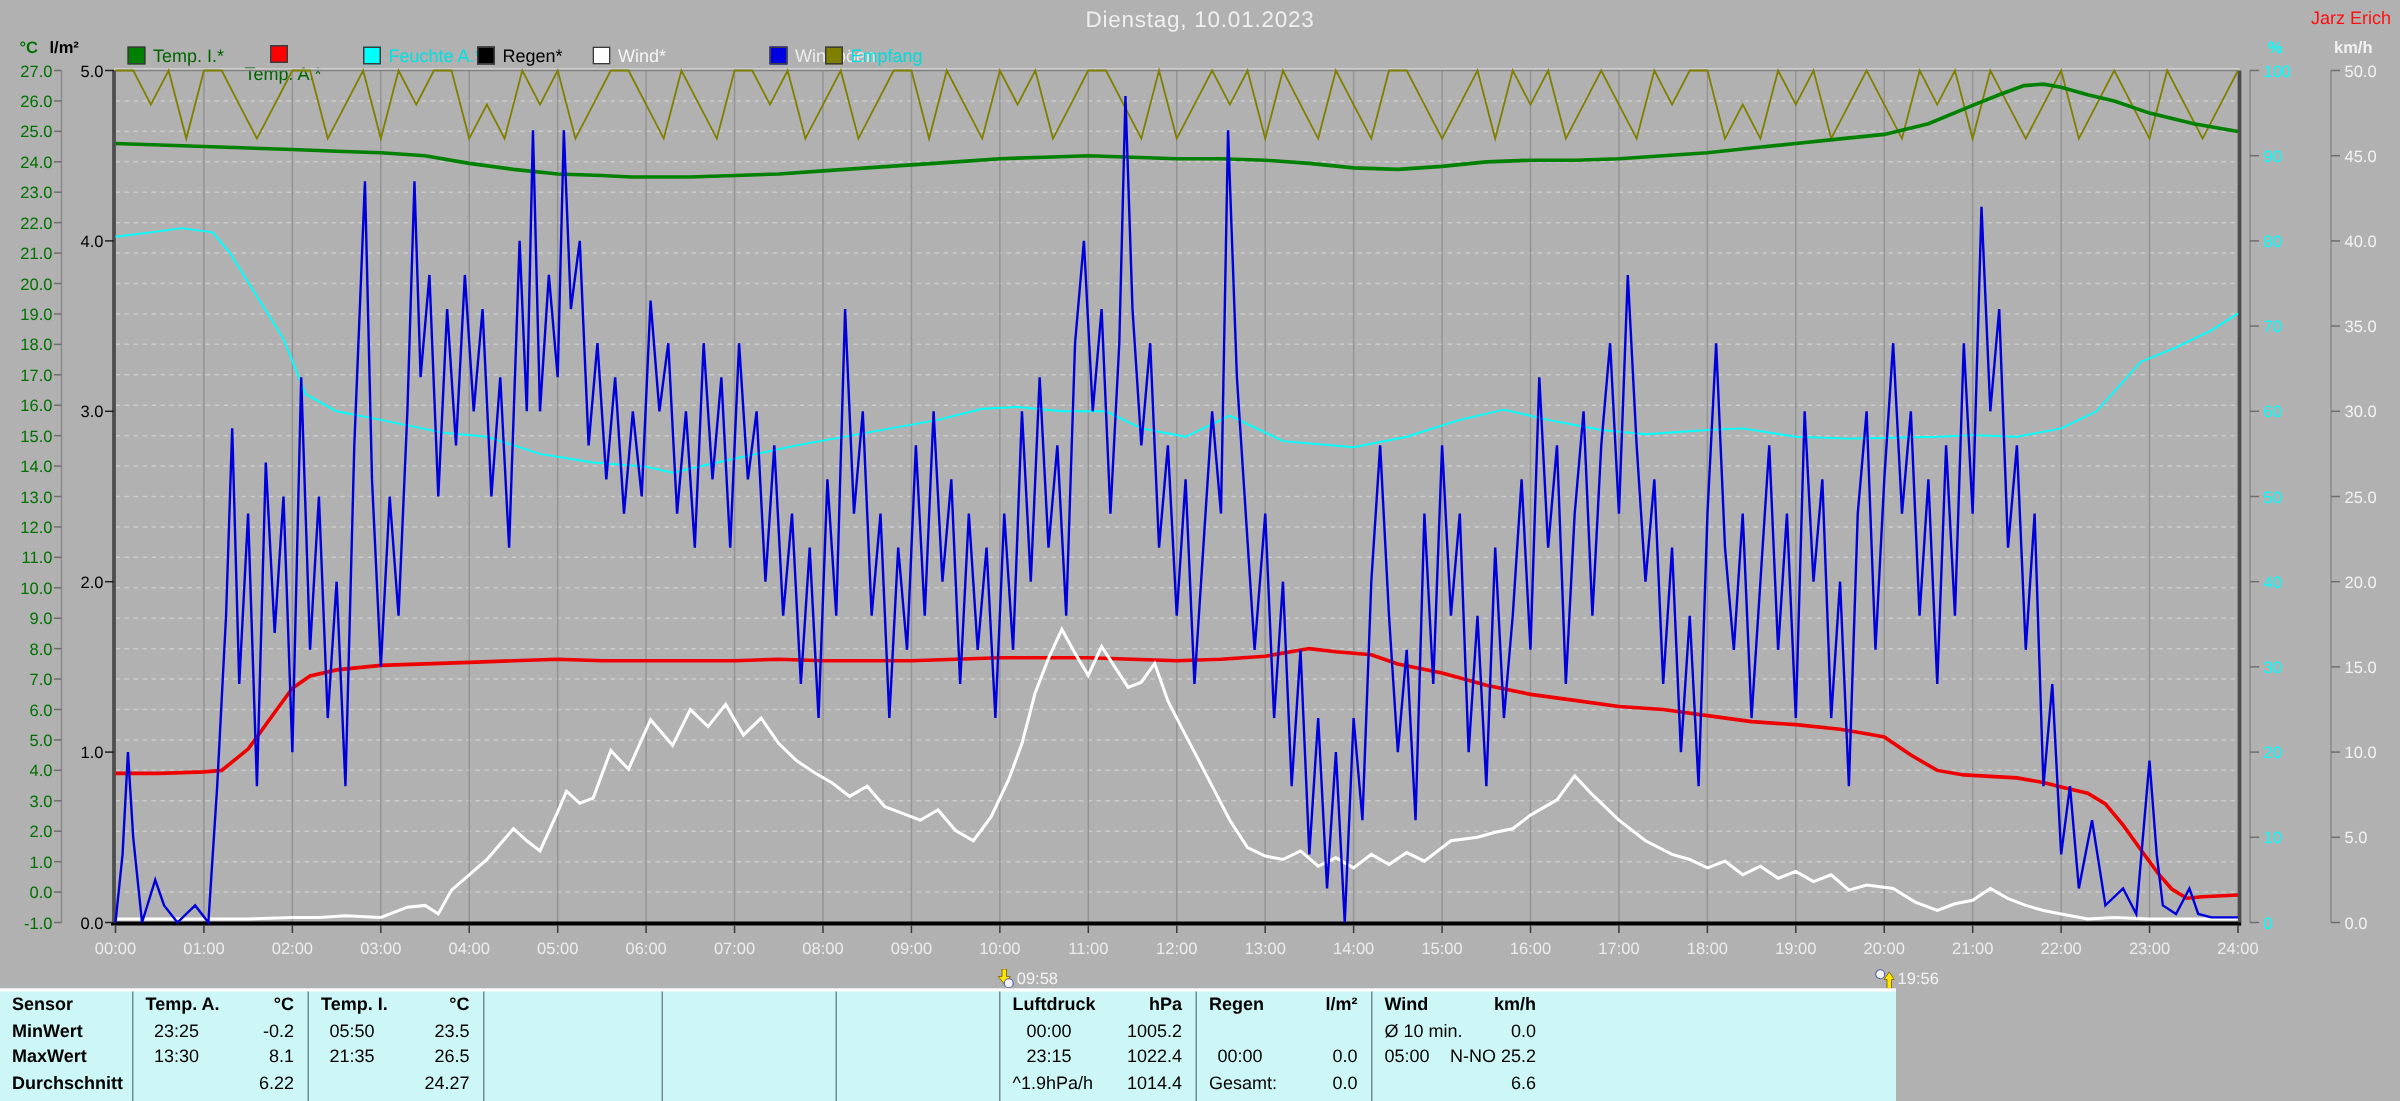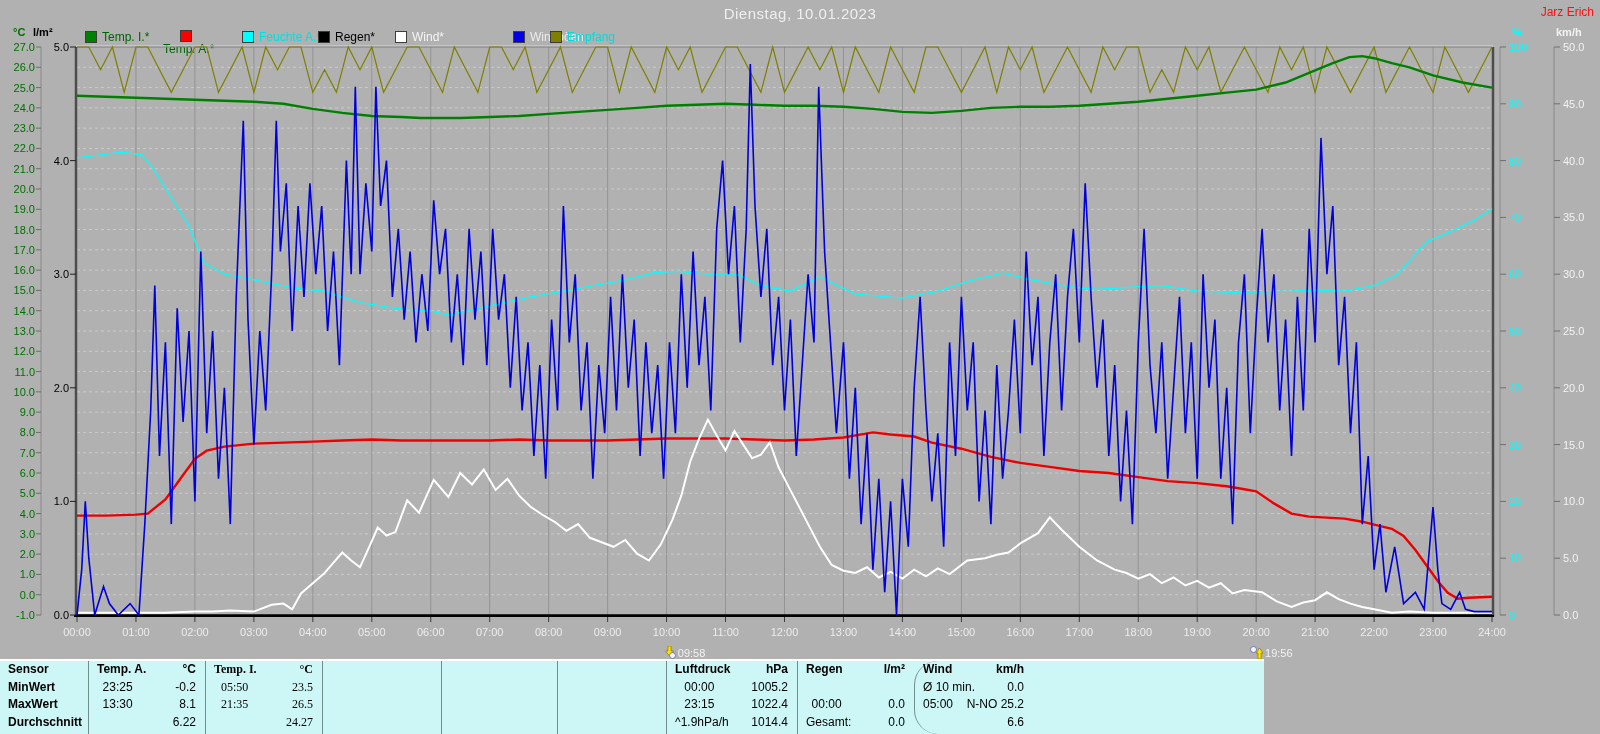--- a/index.html
+++ b/index.html
@@ -346,21 +346,21 @@
       <div class="trow">
           <span class="tt">13:30</span>
           <span class="tv">8.1</span>
         </div>
       <div class="trow">
           <span class="tt"></span>
           <span class="tv">6.22</span>
         </div>
     </div>
 
-    <div class="col" style="width:117px;font-family:Liberation Serif, serif;">
+    <div class="col" style="width:117px;">
       <div class="trow hdr">
           <span class="cname">Temp. I.</span>
           <span class="cunit">°C</span>
         </div>
       <div class="trow">
           <span class="tt">05:50</span>
           <span class="tv">23.5</span>
         </div>
       <div class="trow">
           <span class="tt">21:35</span>
@@ -407,21 +407,21 @@
       <div class="trow">
           <span class="tt">00:00</span>
           <span class="tv">0.0</span>
         </div>
       <div class="trow">
           <span class="tt left">Gesamt:</span>
           <span class="tv">0.0</span>
         </div>
     </div>
 
-    <div class="col" style="flex:1;border-radius:24px;">
+    <div class="col" style="flex:1;">
       <div style="width:118px;height:100%;">
         <div class="trow hdr">
             <span class="cname">Wind</span>
             <span class="cunit">km/h</span>
           </div>
         <div class="trow">
             <span class="tt left">Ø 10 min.</span>
             <span class="tv">0.0</span>
           </div>
         <div class="trow">

